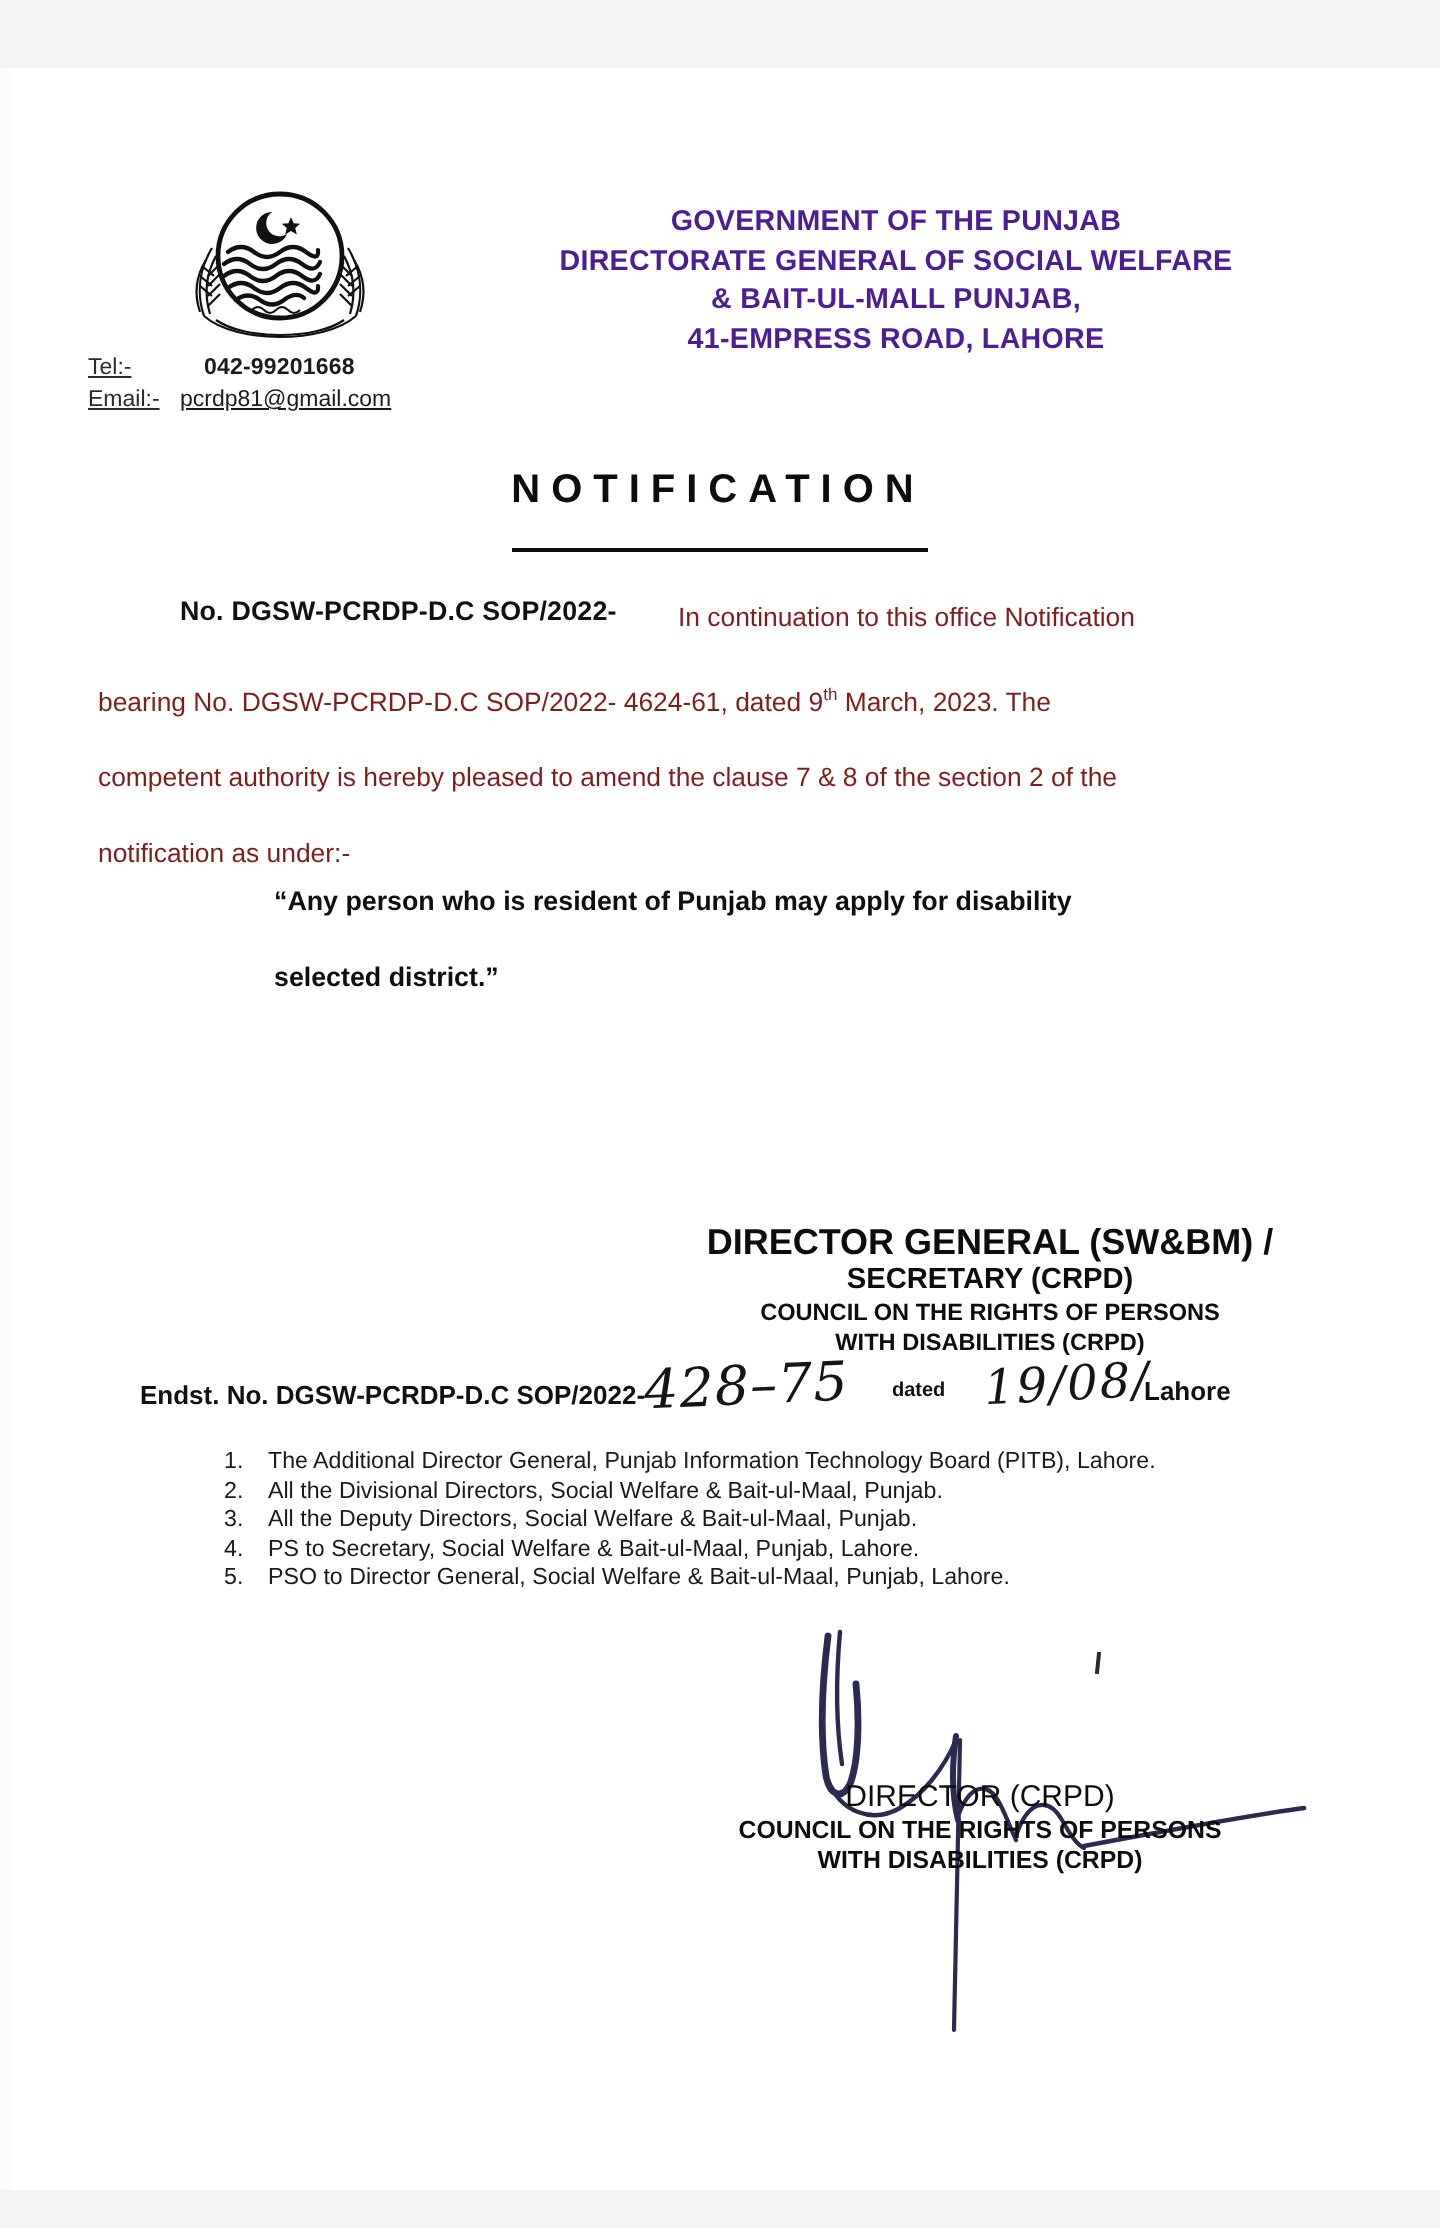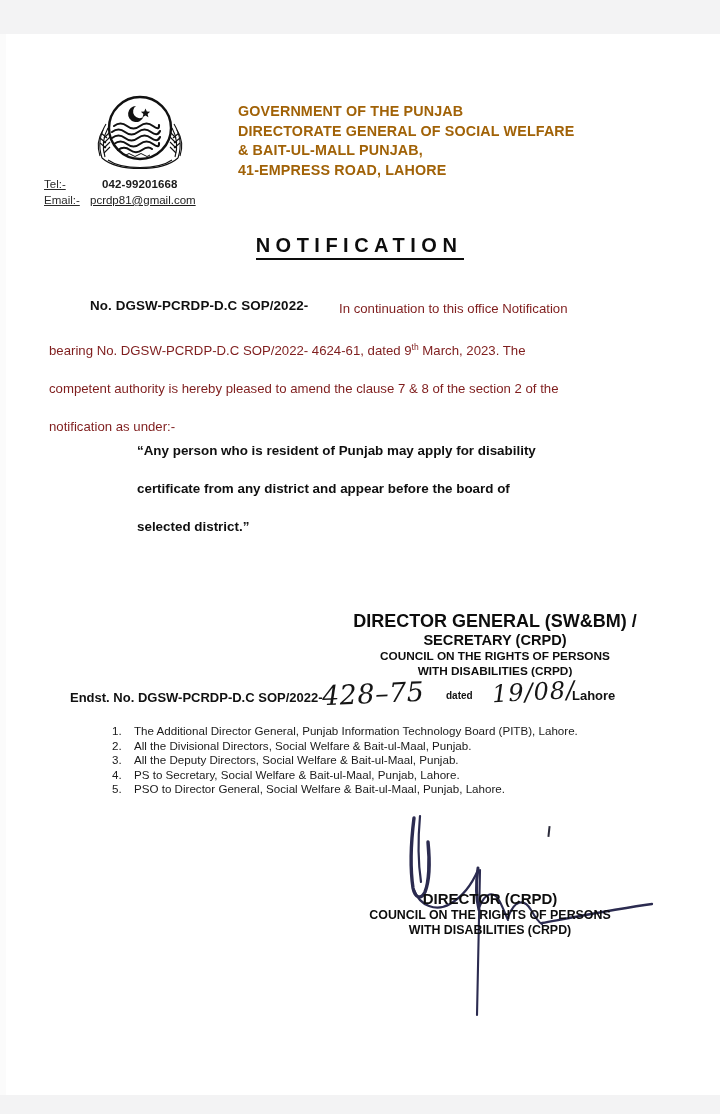--- a/index.html
+++ b/index.html
@@ -70,42 +70,42 @@
     text-decoration: underline;
     color: #2a2a2a;
   }
   .contact-val-tel { font-weight: bold; letter-spacing: .1px; margin-left: 12px; }
   .contact-val-email { text-decoration: underline; }
 
   .office-block {
     position: absolute;
     left: 238px; top: 18px;
     width: 420px;
-    text-align: left;
+    text-align: center;
     font-weight: bold;
     font-size: 14.3px;
     line-height: 19.5px;
-    color: #a16207;
+    color: #4c1d95;
     letter-spacing: .15px;
   }
 
   
   .notif-title {
     position: absolute;
     left: 0; top: 234px;
     width: 720px;
     text-align: center;
     font-weight: bold;
     font-size: 20px;
     letter-spacing: 5.5px;
     color: #0d0d0d;
   }
   .notif-title span {
     border-bottom: 2.2px solid #0d0d0d;
-    padding-bottom: 2px;
+    padding-bottom: 18px;
     padding-right: 2px;
   }
 
   
   .ref-no {
     position: absolute;
     left: 44px; top: 298px;
     font-weight: bold;
     font-size: 13.4px;
     color: #111;
@@ -211,21 +211,21 @@
   .dist-num { width: 22px; flex: none; }
 
   
   .sig-block-2 {
     position: absolute;
     left: 300px; top: 889px;
     width: 380px;
     text-align: center;
     color: #0d0d0d;
   }
-  .sig2-l1 { font-weight: bold; font-size: 15px; line-height: 19px; }
+  .sig2-l1 { font-weight: normal; font-size: 15px; line-height: 19px; }
   .sig2-l2 { font-weight: bold; font-size: 12.4px; line-height: 15px; }
   .sig2-l3 { font-weight: bold; font-size: 12.4px; line-height: 15px; }
 
   .signature-ink {
     position: absolute;
     left: 390px; top: 812px;
     width: 280px; height: 215px;
     pointer-events: none;
   }
   .stray-mark {
@@ -316,21 +316,20 @@
     <div class="body-line-1">In continuation to this office Notification</div>
     <div>
       <span>bearing No. DGSW-PCRDP-D.C SOP/2022- 4624-61, dated 9</span><sup>th</sup><span> March, 2023. The</span>
     </div>
     <div>competent authority is hereby pleased to amend the clause 7 &amp; 8 of the section 2 of the</div>
     <div>notification as under:-</div>
   </div>
 
   <div class="quote-block">
     <div>“Any person who is resident of Punjab may apply for disability</div>
-    <div>certificate from any district and appear before the board of</div>
     <div class="last">selected district.”</div>
   </div>
 
   <div class="sig-block-1">
     <div class="sig-l1">DIRECTOR GENERAL (SW&amp;BM) /</div>
     <div class="sig-l2">SECRETARY (CRPD)</div>
     <div class="sig-l3">COUNCIL ON THE RIGHTS OF PERSONS</div>
     <div class="sig-l4">WITH DISABILITIES (CRPD)</div>
   </div>
 

